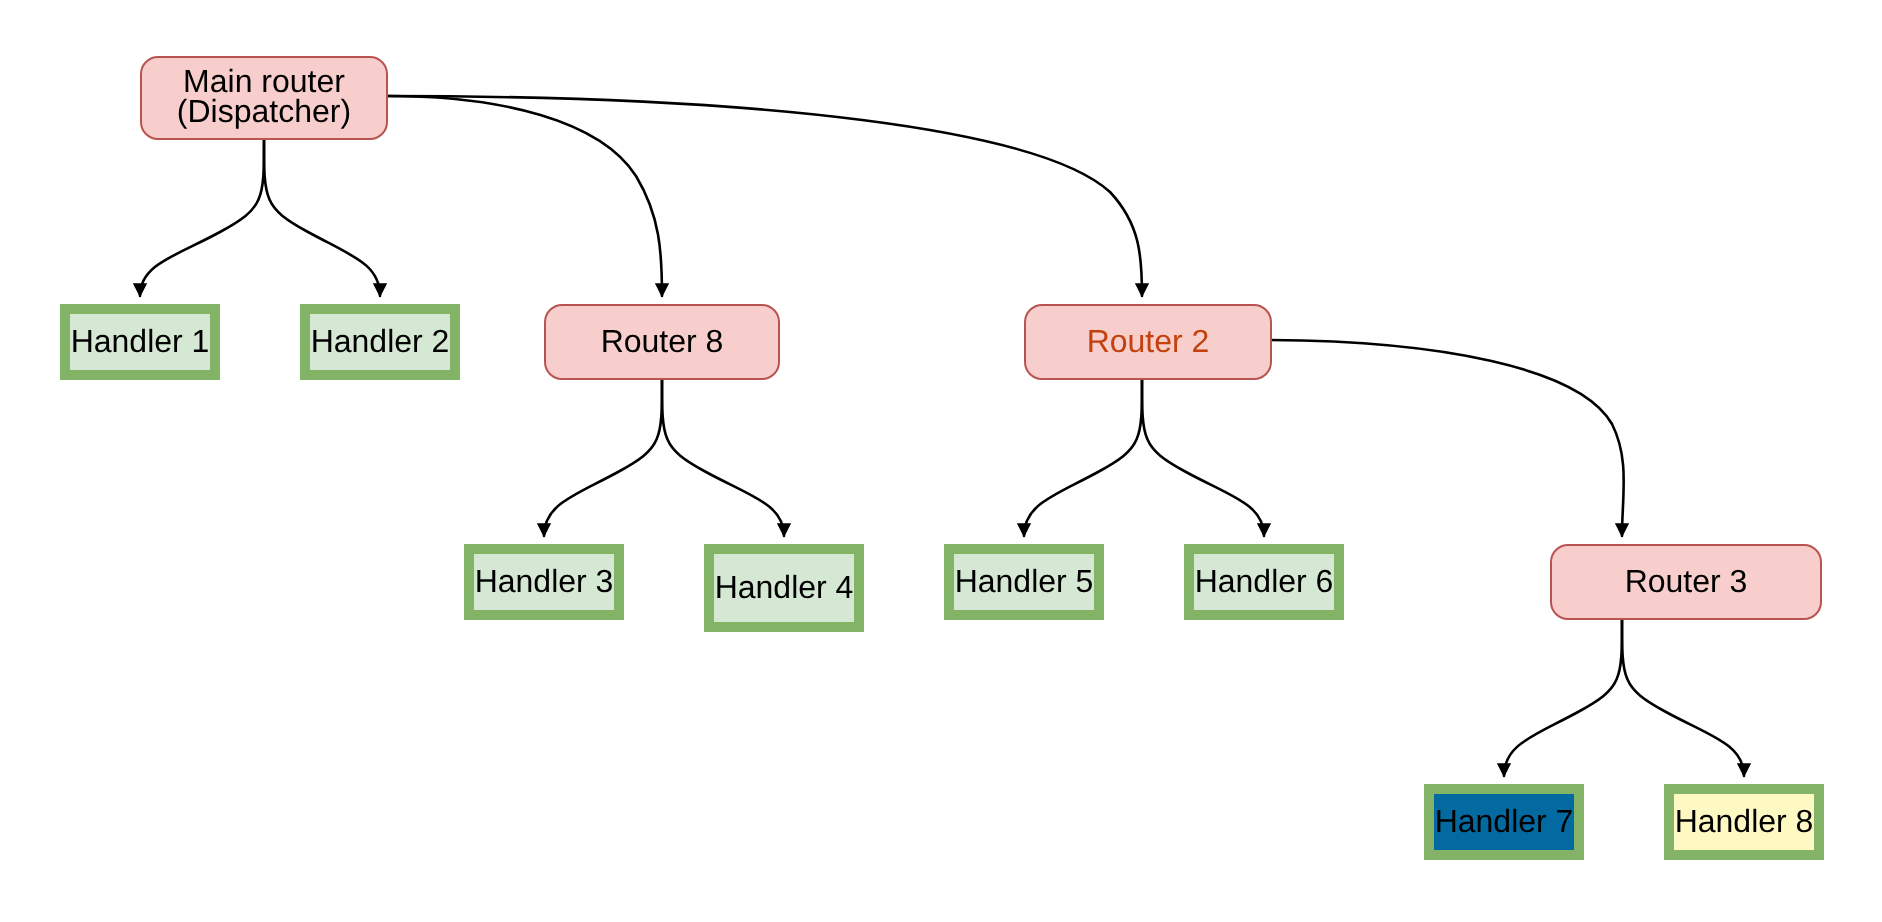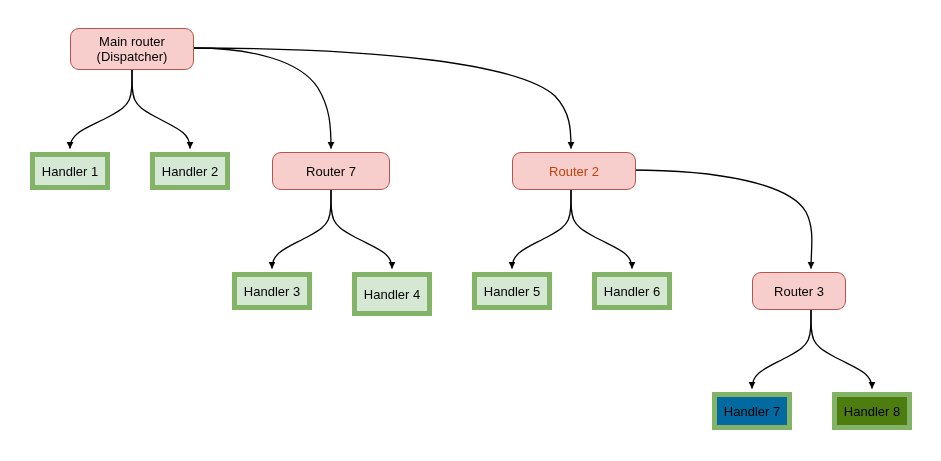--- a/index.html
+++ b/index.html
@@ -26,21 +26,21 @@
     height: 461px;
     pointer-events: none;
   }
   .node {
     position: absolute;
     box-sizing: border-box;
     display: flex;
     align-items: center;
     justify-content: center;
     text-align: center;
-    font-size: 13px;
+    font-size: 16px;
     line-height: 15px;
     color: #000000;
     white-space: pre-line;
     z-index: 2;
   }
   .node-router {
     background: #f8cecc;
     border: 1px solid #b85450;
     border-radius: 9px;
   }
@@ -78,24 +78,24 @@
         <path d="M 811 310 C 811 340 811 344 789 356 C 767 368 752 372 752 388" marker-end="url(#arrow)"></path>
         <path d="M 811 310 C 811 340 811 344 833 356 C 855 368 872 372 872 388" marker-end="url(#arrow)"></path>
       </g>
   </svg>
 
   <div id="nodes-group">
       <div class="node node-router" style="left: 70px; top: 28px; width: 124px; height: 42px; background: rgb(248, 206, 204); border-color: rgb(184, 84, 80); color: rgb(0, 0, 0);"><span class="node-label">Main router
 (Dispatcher)</span></div>
       <div class="node node-handler" style="left: 30px; top: 152px; width: 80px; height: 38px; background: rgb(213, 232, 212); border-color: rgb(130, 179, 102); color: rgb(0, 0, 0);"><span class="node-label">Handler 1</span></div>
       <div class="node node-handler" style="left: 150px; top: 152px; width: 80px; height: 38px; background: rgb(213, 232, 212); border-color: rgb(130, 179, 102); color: rgb(0, 0, 0);"><span class="node-label">Handler 2</span></div>
-      <div class="node node-router" style="left: 272px; top: 152px; width: 118px; height: 38px; background: rgb(248, 206, 204); border-color: rgb(184, 84, 80); color: rgb(0, 0, 0);"><span class="node-label">Router 7</span></div>
+      <div class="node node-router" style="left: 272px; top: 152px; width: 118px; height: 38px; background: rgb(248, 206, 204); border-color: rgb(184, 84, 80); color: rgb(0, 0, 0);"><span class="node-label">Router 8</span></div>
       <div class="node node-router" style="left: 512px; top: 152px; width: 124px; height: 38px; background: rgb(248, 206, 204); border-color: rgb(184, 84, 80); color: #c2410c;"><span class="node-label">Router 2</span></div>
       <div class="node node-handler" style="left: 232px; top: 272px; width: 80px; height: 38px; background: rgb(213, 232, 212); border-color: rgb(130, 179, 102); color: rgb(0, 0, 0);"><span class="node-label">Handler 3</span></div>
       <div class="node node-handler" style="left: 352px; top: 272px; width: 80px; height: 44px; background: rgb(213, 232, 212); border-color: rgb(130, 179, 102); color: rgb(0, 0, 0);"><span class="node-label">Handler 4</span></div>
       <div class="node node-handler" style="left: 472px; top: 272px; width: 80px; height: 38px; background: rgb(213, 232, 212); border-color: rgb(130, 179, 102); color: rgb(0, 0, 0);"><span class="node-label">Handler 5</span></div>
       <div class="node node-handler" style="left: 592px; top: 272px; width: 80px; height: 38px; background: rgb(213, 232, 212); border-color: rgb(130, 179, 102); color: rgb(0, 0, 0);"><span class="node-label">Handler 6</span></div>
-      <div class="node node-router" style="left: 752px; top: 272px; width: 94px; height: 38px; background: rgb(248, 206, 204); border-color: rgb(184, 84, 80); color: rgb(0, 0, 0);"><span class="node-label">Router 3</span></div>
+      <div class="node node-router" style="left: 775px; top: 272px; width: 136px; height: 38px; background: rgb(248, 206, 204); border-color: rgb(184, 84, 80); color: rgb(0, 0, 0);"><span class="node-label">Router 3</span></div>
       <div class="node node-handler" style="left: 712px; top: 392px; width: 80px; height: 38px; background: #0369a1; border-color: rgb(130, 179, 102); color: rgb(0, 0, 0);"><span class="node-label">Handler 7</span></div>
-      <div class="node node-handler" style="left: 832px; top: 392px; width: 80px; height: 38px; background: #4d7c0f; border-color: rgb(130, 179, 102); color: rgb(0, 0, 0);"><span class="node-label">Handler 8</span></div>
+      <div class="node node-handler" style="left: 832px; top: 392px; width: 80px; height: 38px; background: #fef9c3; border-color: rgb(130, 179, 102); color: rgb(0, 0, 0);"><span class="node-label">Handler 8</span></div>
     </div>
 
 </div>
 
 </body></html>

